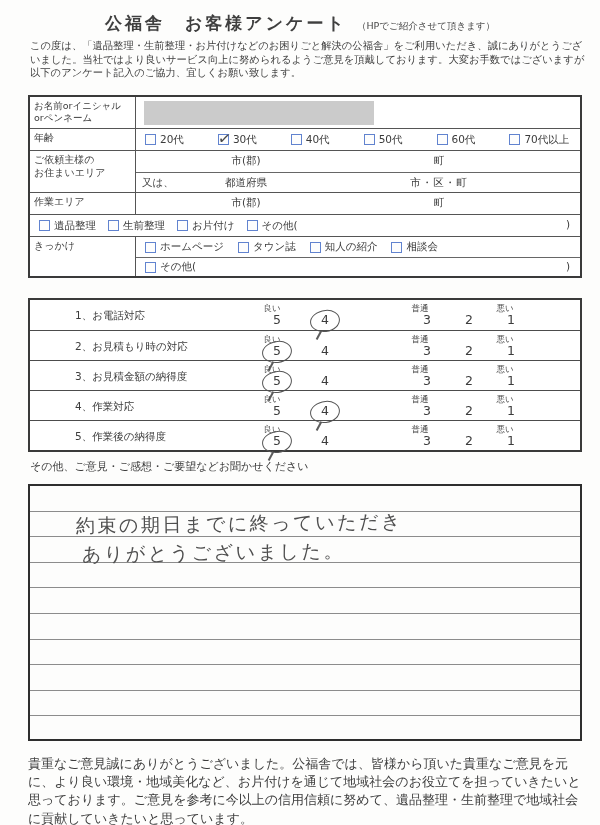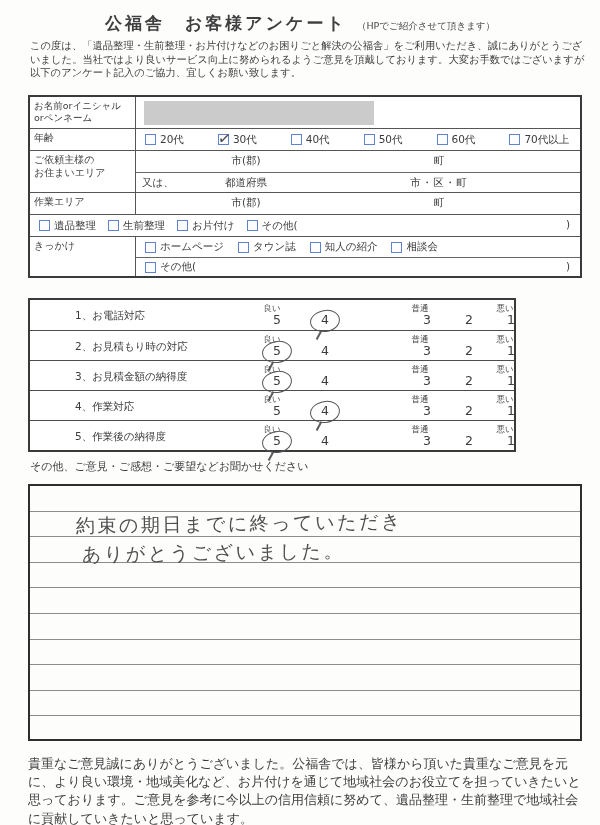--- a/index.html
+++ b/index.html
@@ -38,21 +38,21 @@
   .pos { position:absolute; top:3px; font-size:10.5px; text-align:center; color:#3c3c3c; }
   .pos-city { left:60px; width:100px; }
   .pos-town { left:258px; width:90px; }
   .pos-pref { left:60px; width:100px; }
   .pos-ward { left:253px; width:100px; letter-spacing:1px; }
   .pos-or   { left:6px; width:40px; text-align:left; }
   .paren-close { position:absolute; right:10px; top:3px; font-size:10.5px; }
   .trig2 .paren-close { top:2px; }
 
   
-  .rtable { position:absolute; left:28px; top:298px; width:488px; border:2px solid #3a3a3a; background:#fff; }
+  .rtable { position:absolute; left:28px; top:298px; width:554px; border:2px solid #3a3a3a; background:#fff; }
   .rrow { position:relative; height:30px; }
   .rrow + .rrow { border-top:1.5px solid #4c4c4c; }
   .rlabel { position:absolute; left:45px; top:9px; font-size:10.5px; color:#3c3c3c; }
   .slab { position:absolute; top:3px; width:40px; text-align:center; font-size:8.5px; color:#474747; }
   .num { position:absolute; top:12px; width:24px; text-align:center; font-size:12.5px; color:#3c3c3c; }
   .num.circled::before { content:""; position:absolute; left:-3px; top:-2px; width:28px; height:20px; border:1.6px solid #555; border-radius:55% 45% 50% 50% / 52% 48% 52% 48%; transform:rotate(-6deg); }
   .num.circled::after { content:""; position:absolute; left:5px; top:18px; width:1.5px; height:10px; background:#5c5c5c; transform:rotate(28deg); }
 
   
   .c-head { position:absolute; left:30px; top:459px; font-size:11px; color:#3c3c3c; }

